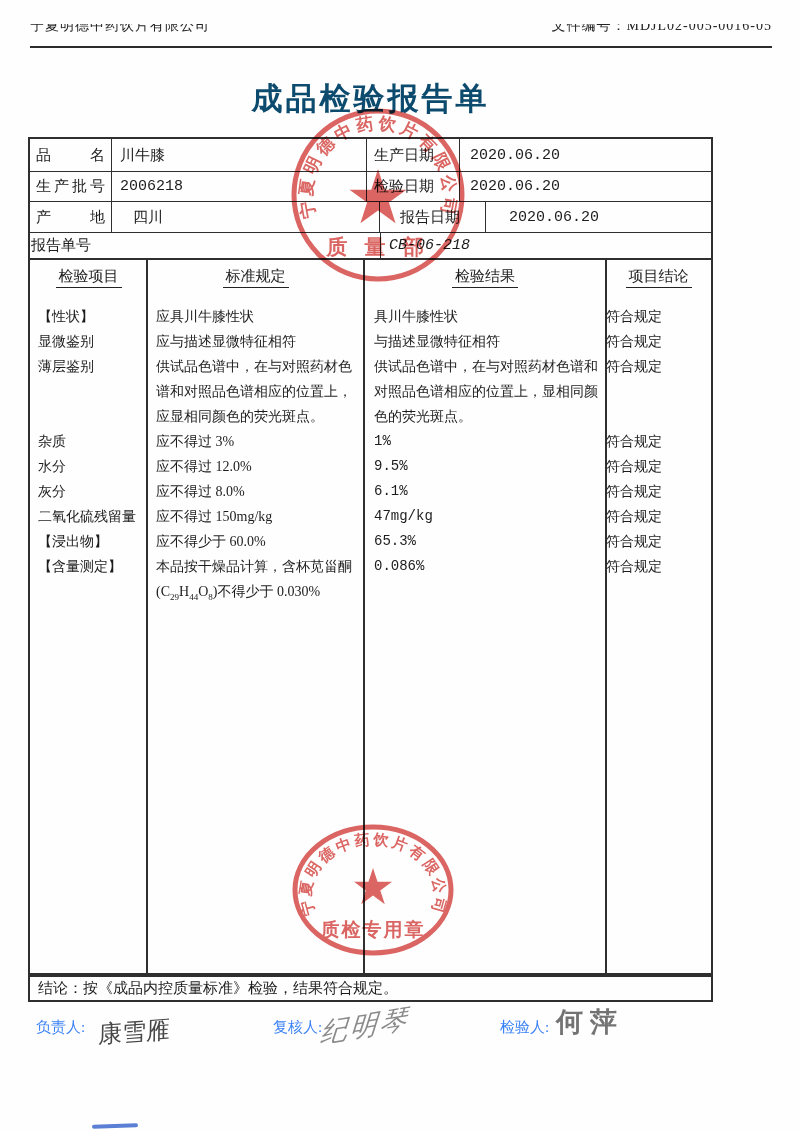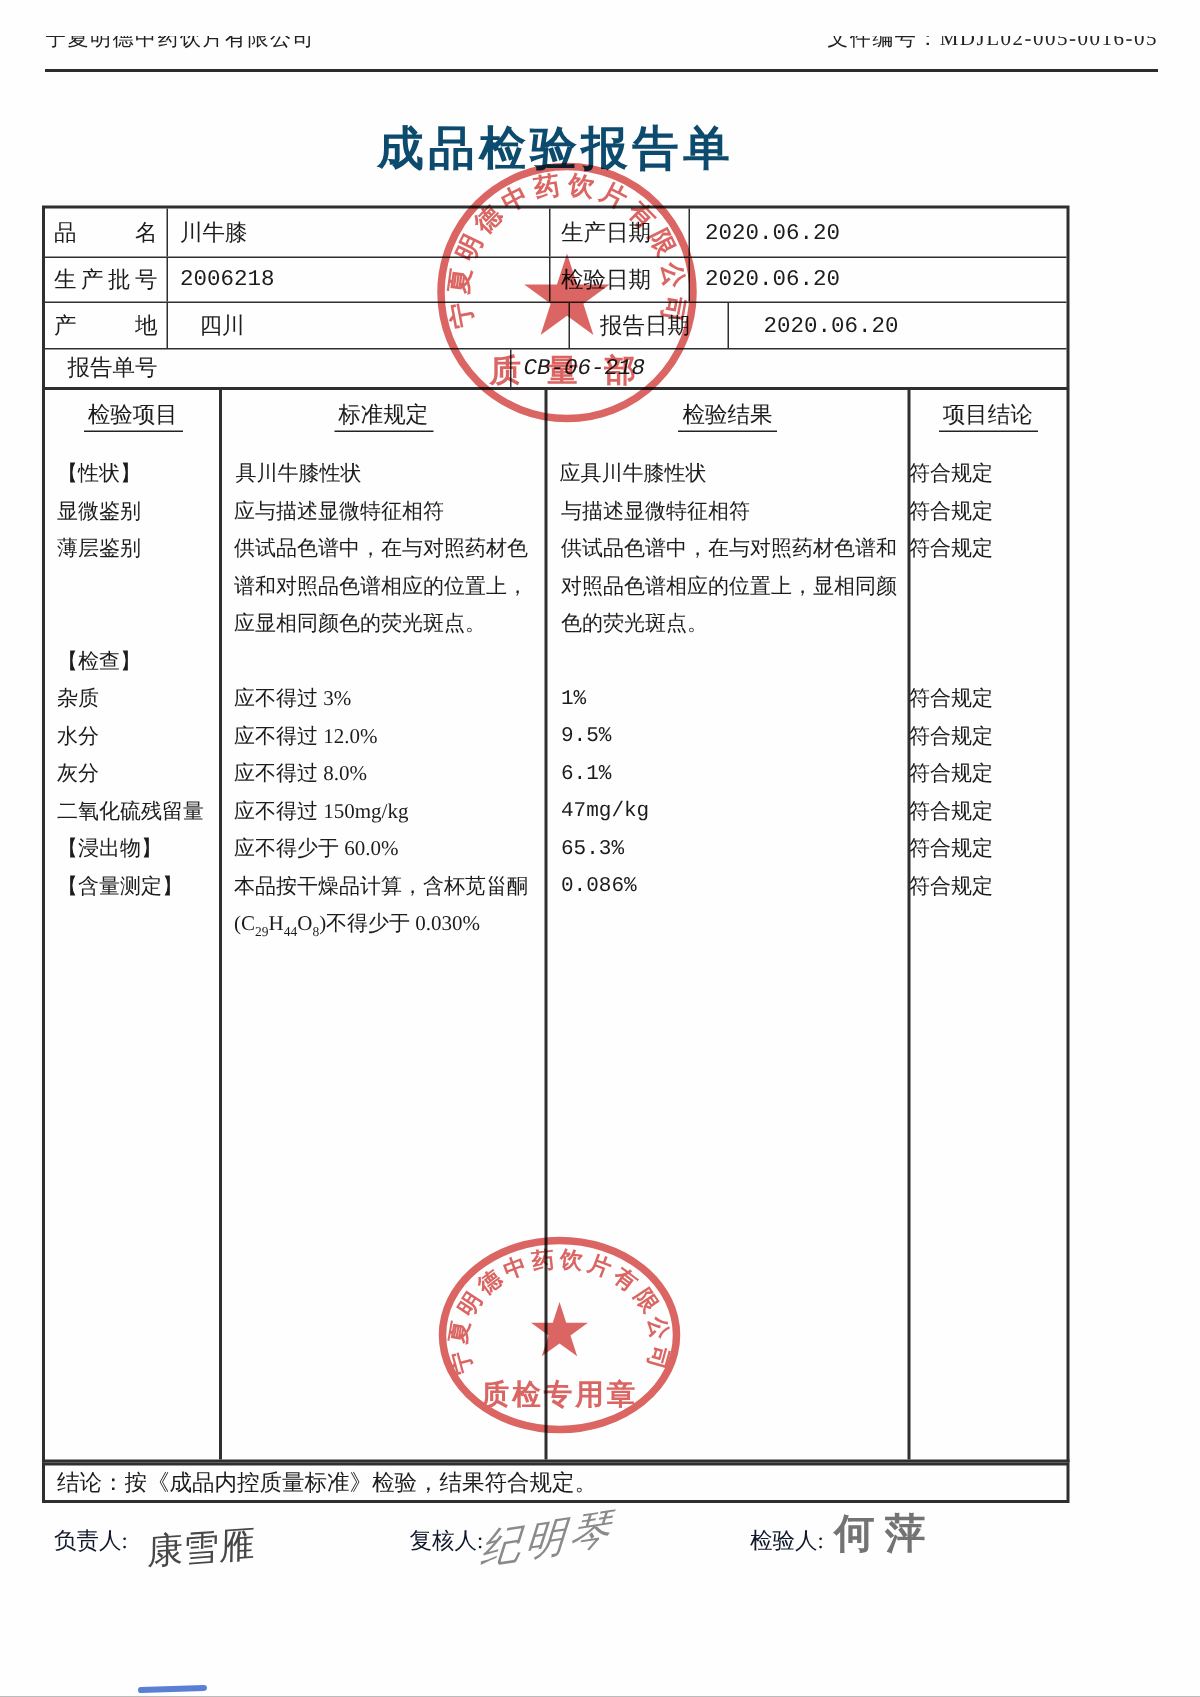--- a/index.html
+++ b/index.html
@@ -24,21 +24,21 @@
   .irow1{top:0;height:32px;}
   .irow2{top:32px;height:30px;border-top:1.5px solid #2f2f2f;}
   .irow3{top:62px;height:31px;border-top:1.5px solid #2f2f2f;gap:13px;}
   .irow4{top:93px;height:26px;border-top:1.5px solid #2f2f2f;}
   .icell{box-sizing:border-box;height:100%;display:flex;align-items:center;padding:0 6px;}
   .ic-label{width:82px;border-right:1.5px solid #2f2f2f;}
   .ic-label .just{width:100%;text-align:justify;text-align-last:justify;}
   .ic-value{width:255px;border-right:1.5px solid #2f2f2f;padding-left:8px;}
   .ic-dlabel{width:93px;border-right:1.5px solid #2f2f2f;padding-left:7px;}
   .ic-dvalue{flex:1;padding-left:10px;}
-  .ic-rlabel{width:311px;border-right:1.5px solid #2f2f2f;padding-left:15px;}
+  .ic-rlabel{width:351px;border-right:1.5px solid #2f2f2f;padding-left:1px;}
   .ic-rvalue{flex:1;padding-left:8px;font-style:italic;}
   .mono{font-family:"Liberation Mono","DejaVu Sans Mono",monospace;}
   
   .results-table{position:absolute;left:28px;top:260px;width:685px;height:715px;
     border:2px solid #2f2f2f;border-top:none;box-sizing:border-box;font-size:14px;}
   .vline{position:absolute;top:0;bottom:0;width:1.5px;background:#2f2f2f;}
   .vl1{left:116px;}.vl2{left:333px;}.vl3{left:575px;}
   .rhead{position:absolute;top:7px;left:0;right:0;display:grid;
     grid-template-columns:117px 217px 242px 105px;font-size:15px;}
   .rhead .h{text-align:center;font-family:Liberation Mono, monospace;}
@@ -49,21 +49,21 @@
   .c1{padding-left:8px;}
   .c2{padding-left:9px;padding-right:8px;}
   .c3{padding-left:10px;padding-right:8px;}
   .c4{}
   sub{font-size:9px;line-height:0;}
   
   .conclusion-box{position:absolute;left:28px;top:975px;width:685px;height:27px;
     border:2px solid #2f2f2f;box-sizing:border-box;display:flex;align-items:center;
     padding-left:8px;font-size:15px;}
   
-  .sig-label{position:absolute;font-size:15px;color:#0f172a;}
+  .sig-label{position:absolute;font-size:15px;color:#3b82f6;}
   .sig-name{position:absolute;font-family:"DejaVu Sans",sans-serif;}
   .sig1{left:98px;top:1016px;font-size:24px;color:#474747;transform:rotate(-4deg) skewX(-5deg);}
   .sig2{left:320px;top:1008px;font-size:27px;color:#8a8a8a;font-style:italic;transform:rotate(-9deg) skewX(-14deg);letter-spacing:3px;}
   .sig3{left:556px;top:1004px;font-size:27px;color:#737373;font-weight:bold;letter-spacing:7px;}
   
   .stamp{position:absolute;mix-blend-mode:multiply;opacity:.88;pointer-events:none;}
   .stamp text{font-family:"Liberation Serif",serif;font-weight:bold;}
   .scan-artifact{position:absolute;left:92px;top:1124px;width:46px;height:4px;
     background:#5b7fd4;border-radius:2px;transform:rotate(-2deg);}
 </style>
@@ -121,41 +121,35 @@
     <div class="rhead">
       <div class="h"><span>检验项目</span></div>
       <div class="h"><span>标准规定</span></div>
       <div class="h"><span>检验结果</span></div>
       <div class="h"><span>项目结论</span></div>
     </div>
 
     <div class="rbody">
       <div class="rrow">
         <div class="c c1">【性状】</div>
+        <div class="c c2">应具川牛膝性状</div>
         <div class="c c3">具川牛膝性状</div>
-        <div class="c c2">应具川牛膝性状</div>
         <div class="c c4">符合规定</div>
       </div>
       <div class="rrow">
         <div class="c c1">显微鉴别</div>
         <div class="c c2">应与描述显微特征相符</div>
         <div class="c c3">与描述显微特征相符</div>
         <div class="c c4">符合规定</div>
       </div>
       <div class="rrow">
         <div class="c c1">薄层鉴别</div>
         <div class="c c2">供试品色谱中，在与对照药材色谱和对照品色谱相应的位置上，应显相同颜色的荧光斑点。</div>
         <div class="c c3">供试品色谱中，在与对照药材色谱和对照品色谱相应的位置上，显相同颜色的荧光斑点。</div>
         <div class="c c4">符合规定</div>
-      </div>
-      <div class="rrow">
-        <div class="c c1">【检查】</div>
-        <div class="c c2"></div>
-        <div class="c c3"></div>
-        <div class="c c4"></div>
       </div>
       <div class="rrow">
         <div class="c c1">杂质</div>
         <div class="c c2">应不得过 3%</div>
         <div class="c c3 mono">1%</div>
         <div class="c c4">符合规定</div>
       </div>
       <div class="rrow">
         <div class="c c1">水分</div>
         <div class="c c2">应不得过 12.0%</div>

